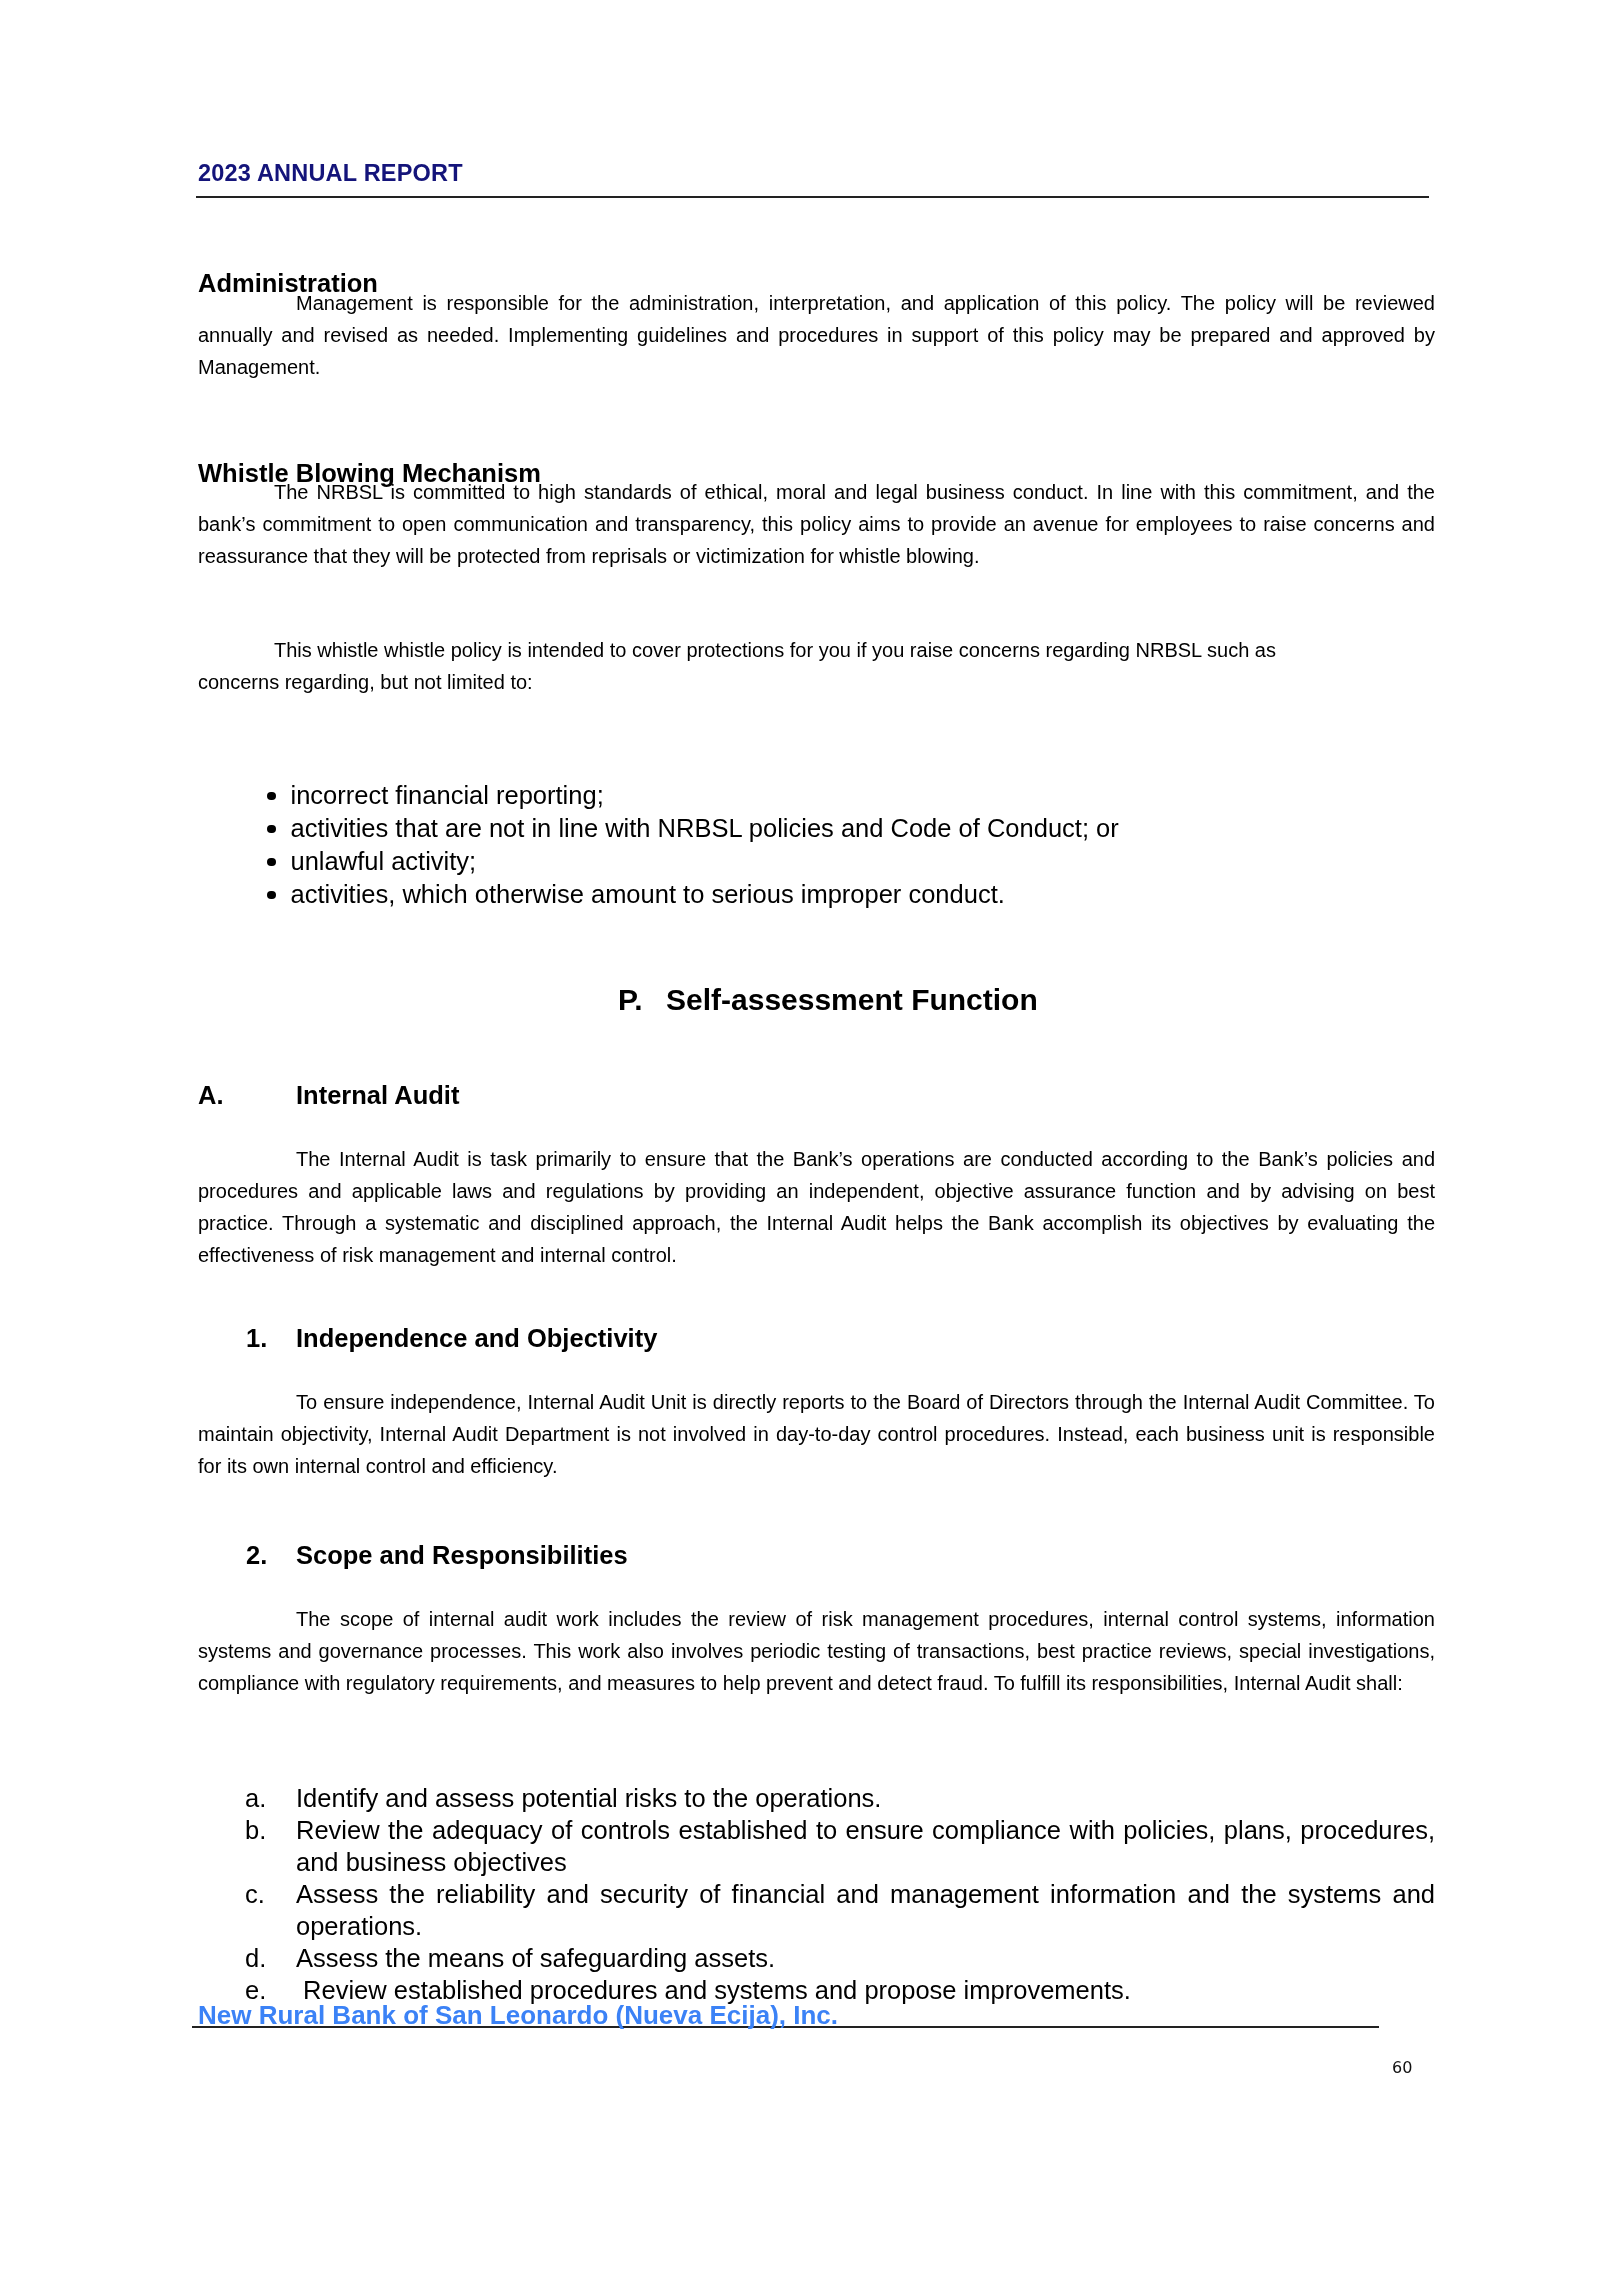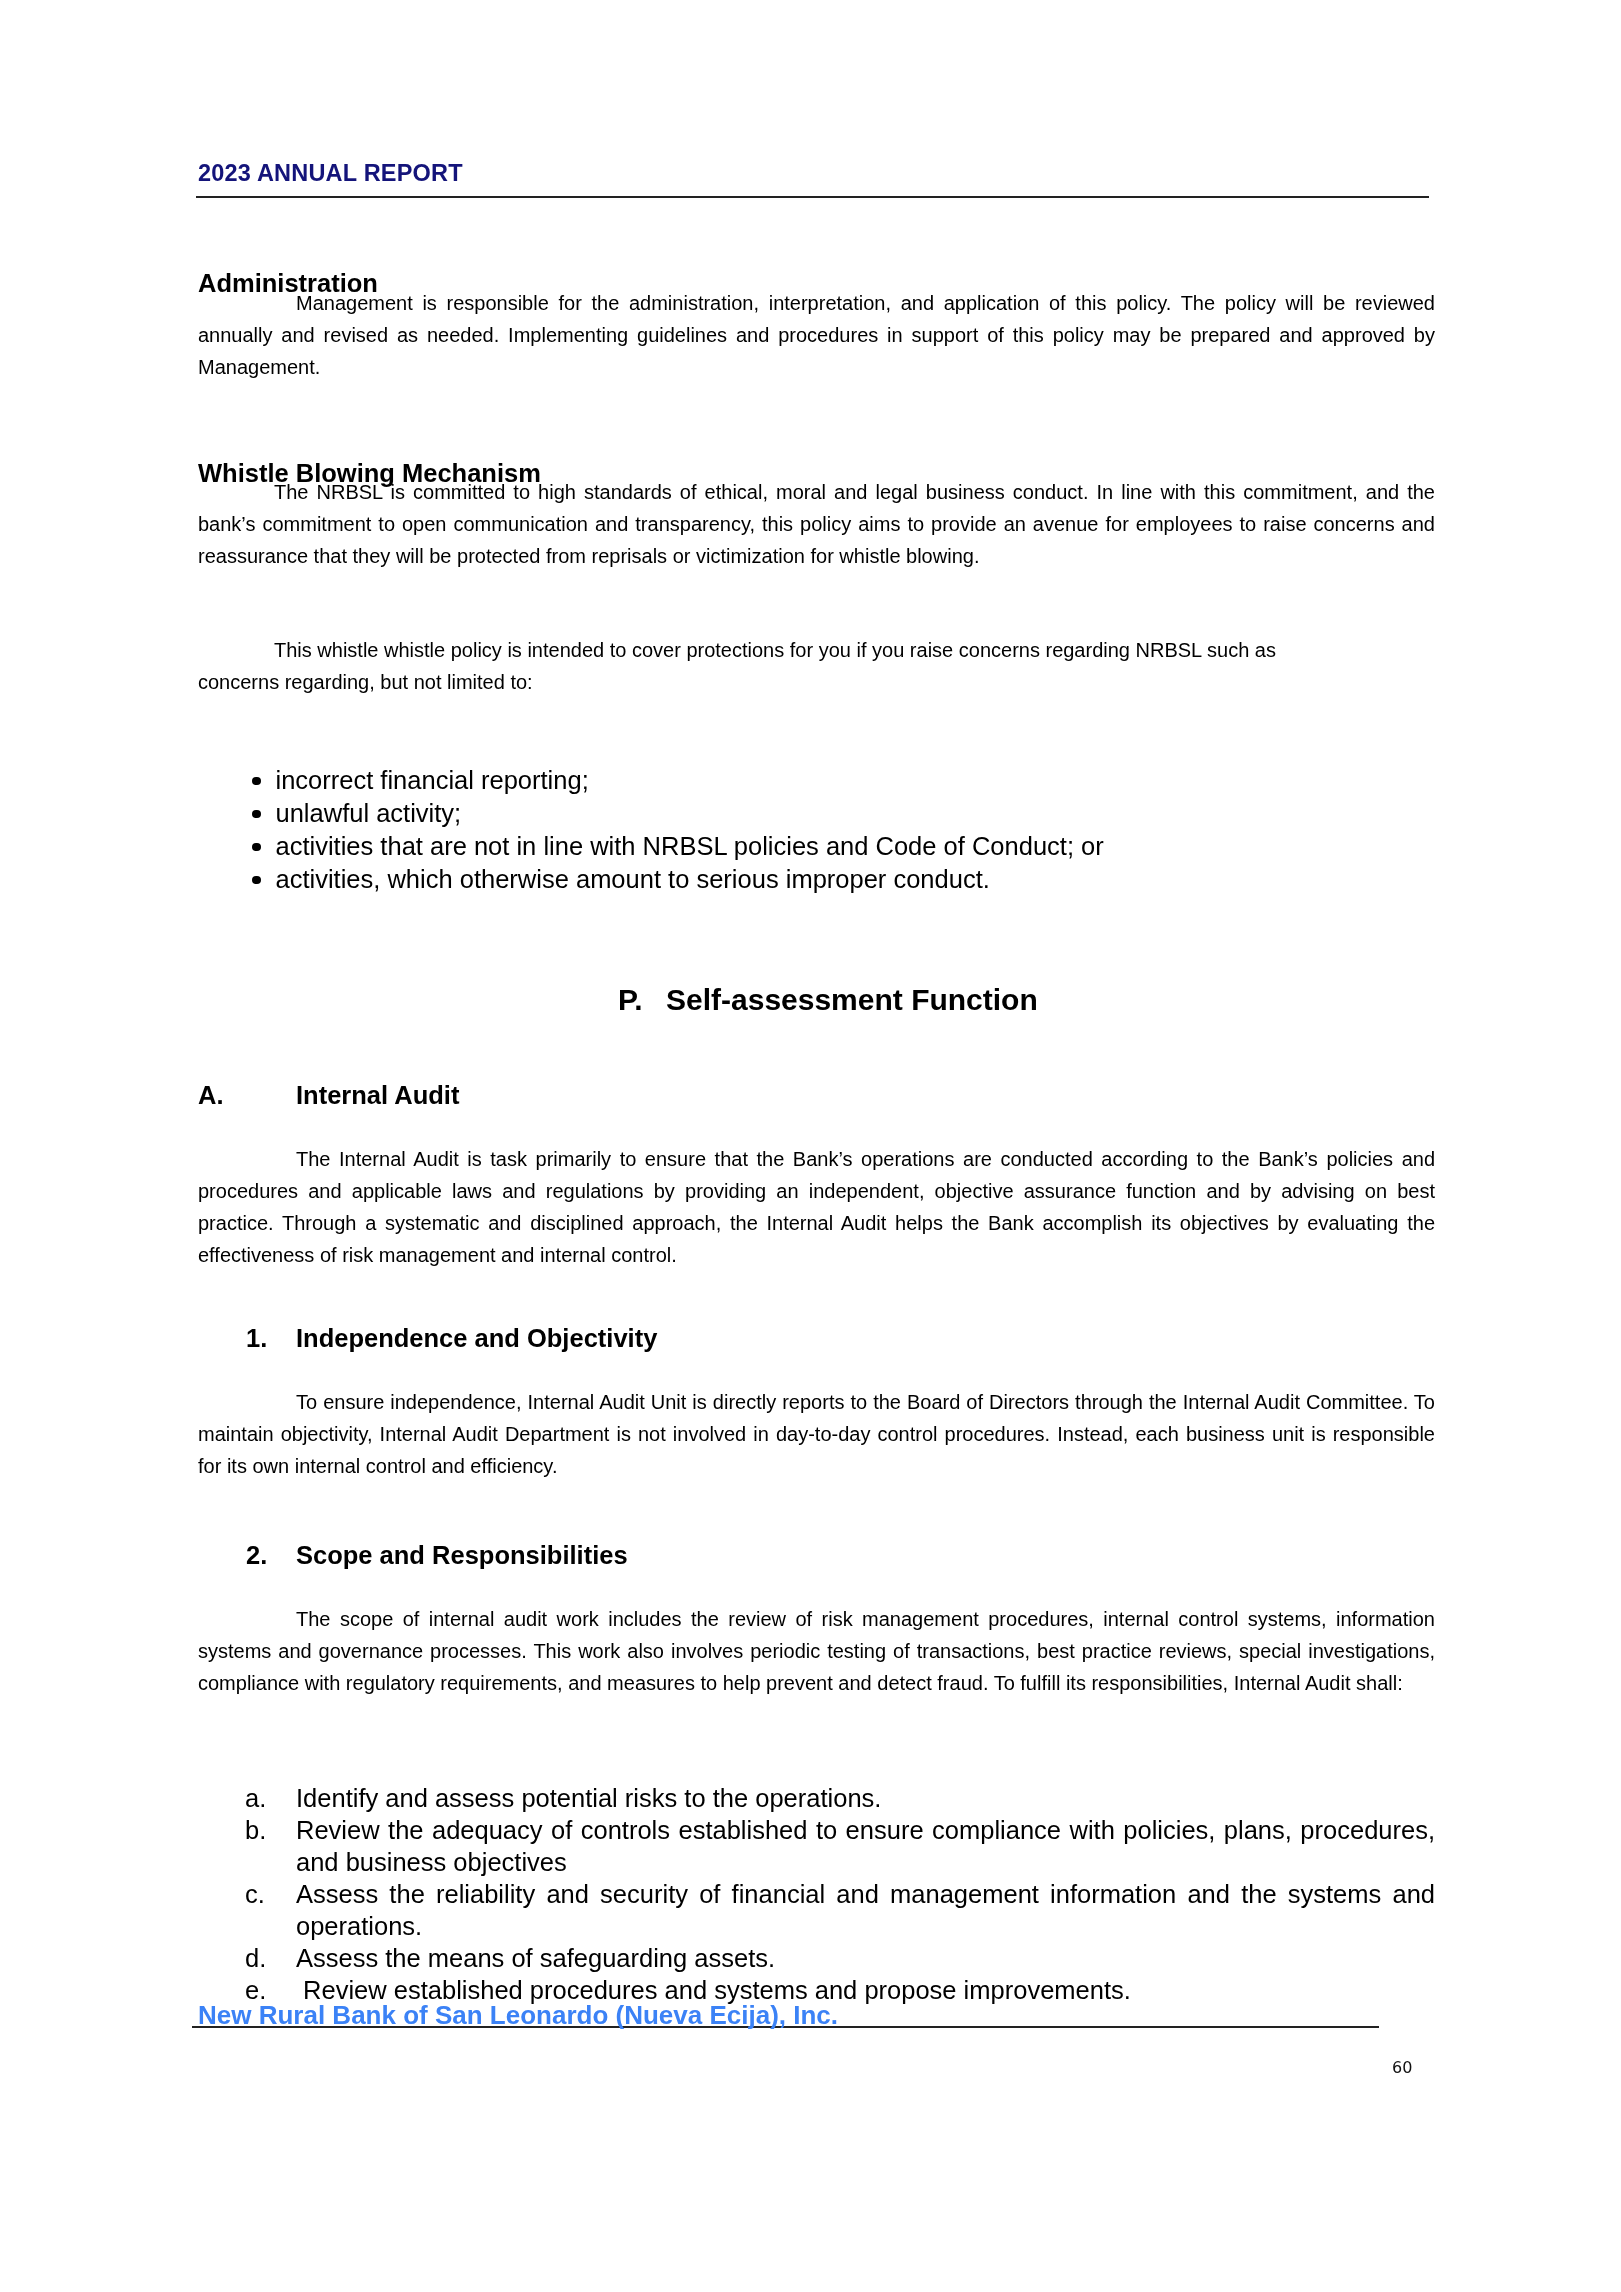--- a/index.html
+++ b/index.html
@@ -49,21 +49,21 @@
       margin-top: 44px;
     }
     .indent { text-indent: 98px; }
     .indent-sm { text-indent: 76px; }
 
     .bullets {
       position: absolute;
       left: 251px;
       width: 1127px;
       top: 763px;
-      margin: 1px;
+      margin: 16px;
       padding: 0;
       list-style: none;
     }
     .bullets li {
       position: relative;
       padding-left: 23.5px;
       font-size: 25.5px;
       line-height: 33px;
     }
     .bullets .bullet-dot {
@@ -157,25 +157,25 @@
 <div class="block body-text indent-sm" style="top:476px;">The NRBSL is committed to high standards of ethical, moral and legal business conduct. In line with this commitment, and the bank’s commitment to open communication and transparency, this policy aims to provide an avenue for employees to raise concerns and reassurance that they will be protected from reprisals or victimization for whistle blowing.</div>
 <div class="block body-text indent-sm" style="top:634px; text-align:left; width:1157px;">This whistle whistle policy is intended to cover protections for you if you raise concerns regarding NRBSL such as concerns regarding, but not limited to:</div>
 
 <ul class="bullets">
   <li>
     <span class="bullet-dot"></span>
     <span>incorrect financial reporting;</span>
   </li>
   <li>
     <span class="bullet-dot"></span>
+    <span>activities that are not in line with NRBSL policies and Code of Conduct; or</span>
+  </li>
+  <li>
+    <span class="bullet-dot"></span>
     <span>unlawful activity;</span>
-  </li>
-  <li>
-    <span class="bullet-dot"></span>
-    <span>activities that are not in line with NRBSL policies and Code of Conduct; or</span>
   </li>
   <li>
     <span class="bullet-dot"></span>
     <span>activities, which otherwise amount to serious improper conduct.</span>
   </li>
 </ul>
 
 <div class="section-p">
   <span class="marker">P.</span><span>Self-assessment Function</span>
 </div>

